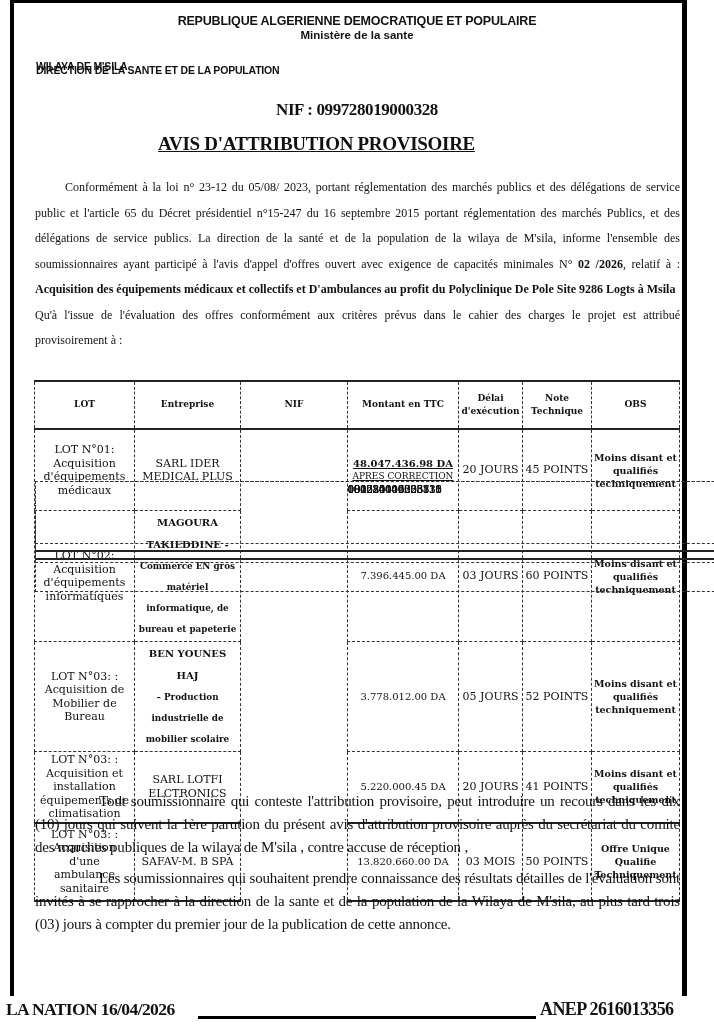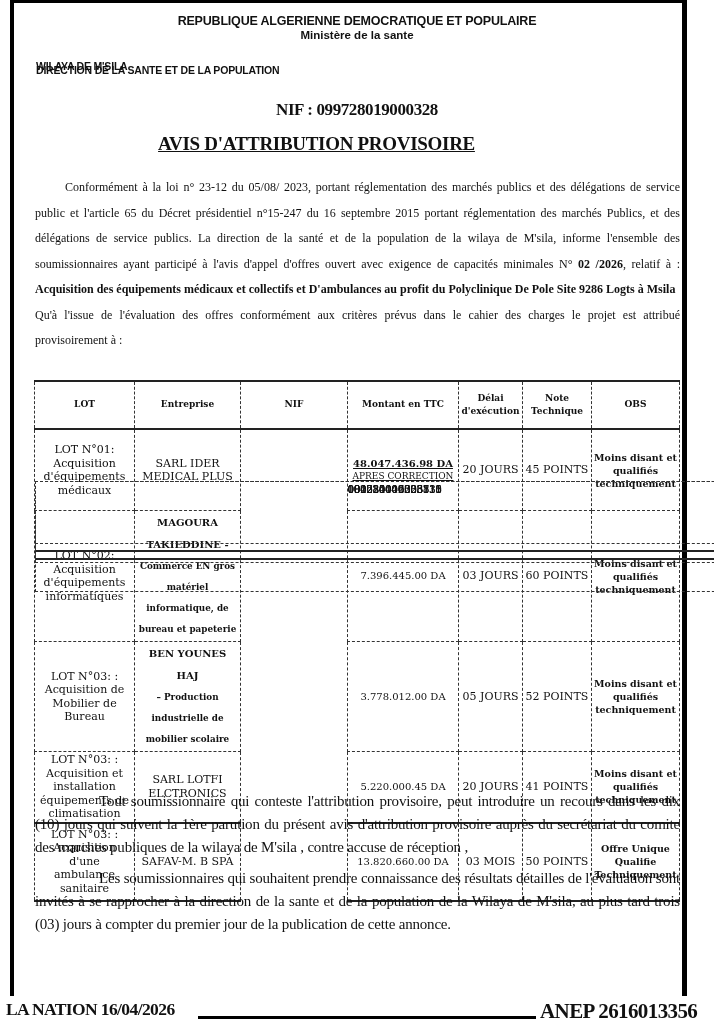--- a/index.html
+++ b/index.html
@@ -160,21 +160,21 @@
       left: 198px;
       width: 338px;
       height: 3px;
       background: #000;
     }
     .footer-right {
       position: absolute;
       top: 999px;
       left: 540px;
       font-weight: bold;
-      font-size: 21px;
+      font-size: 18px;
       letter-spacing: -0.6px;
     }
   </style>
 </head>
 <body>
 
 <div class="frame"></div>
 
 <div class="hdr-republic">REPUBLIQUE ALGERIENNE DEMOCRATIQUE ET POPULAIRE</div>
 <div class="hdr-ministere">Ministère de la sante</div>

